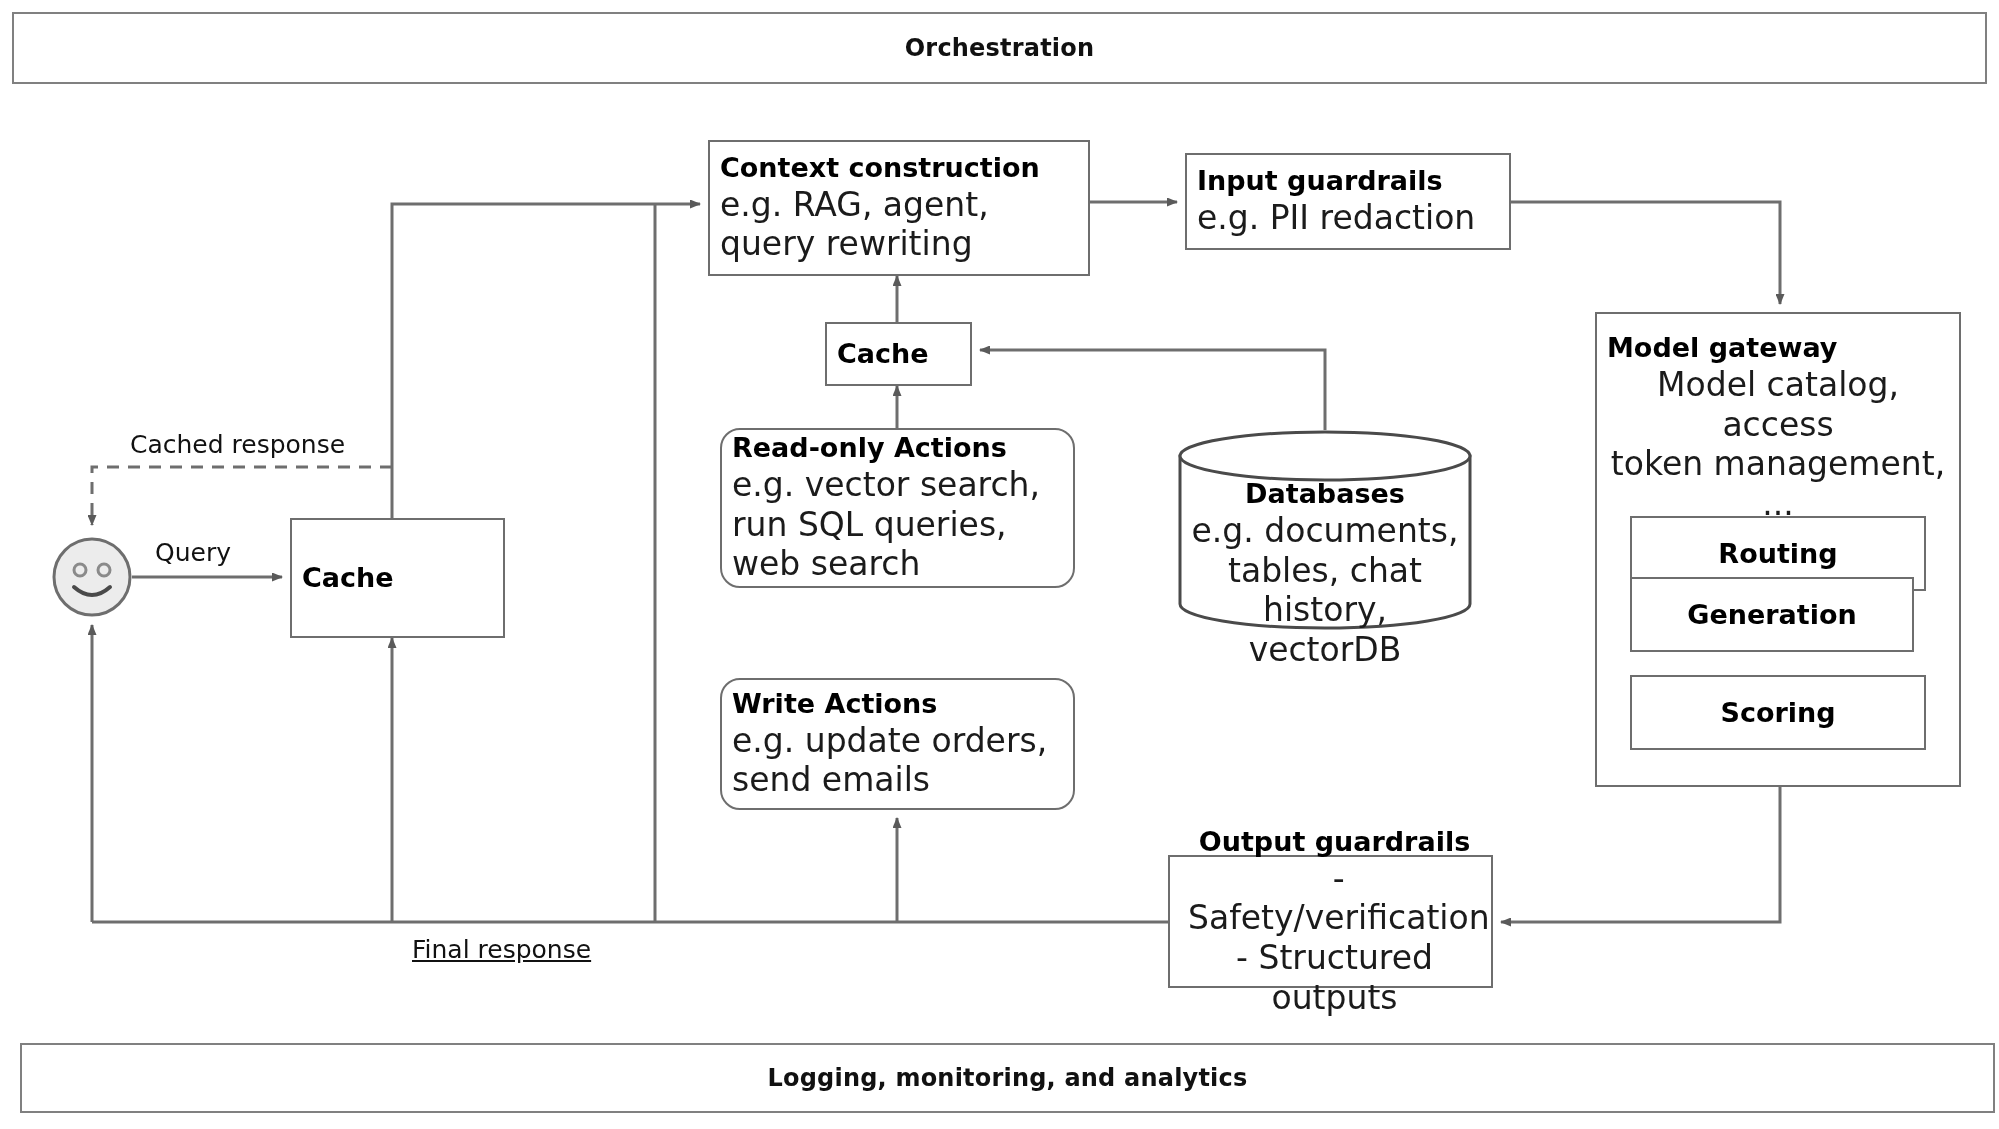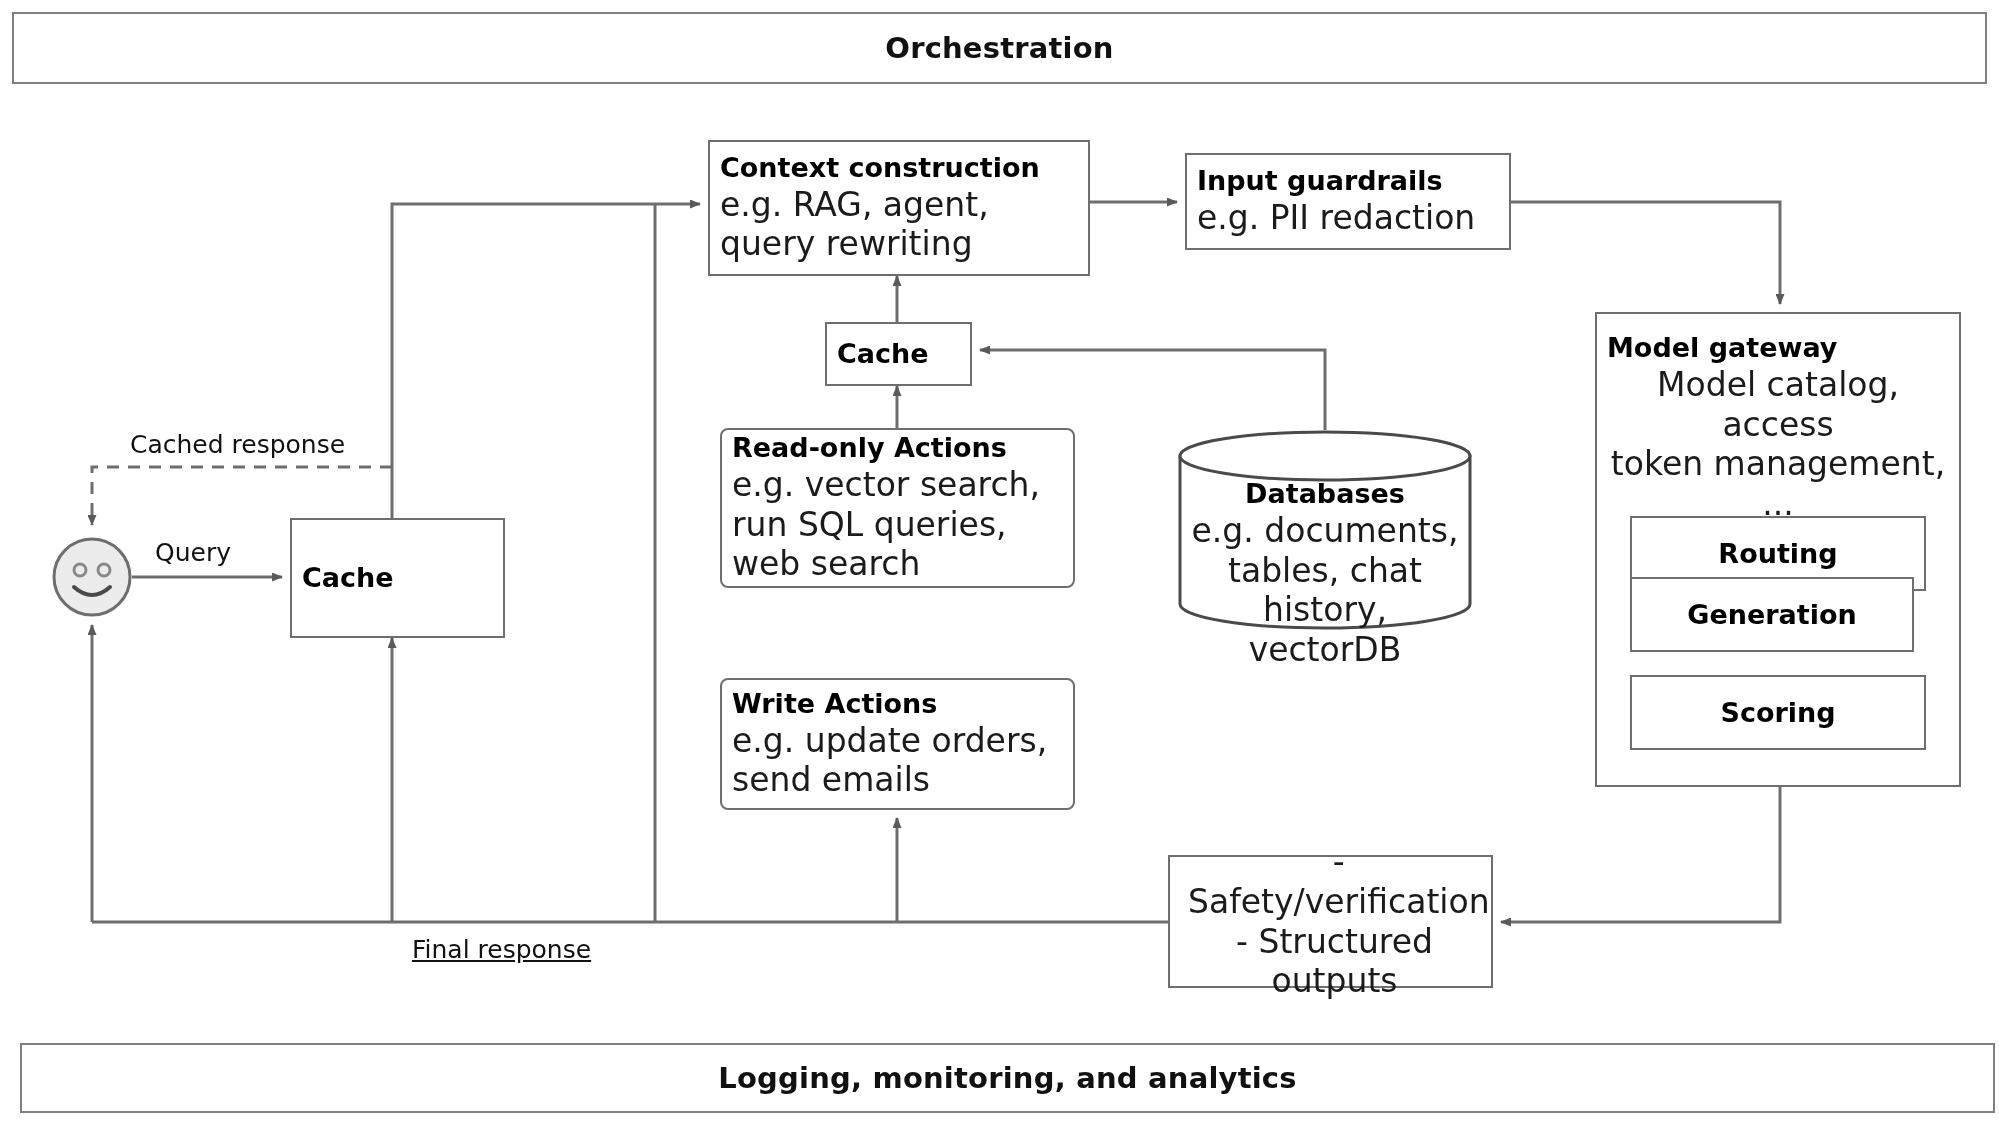--- a/index.html
+++ b/index.html
@@ -23,39 +23,39 @@
   .band {
     position: absolute;
     box-sizing: border-box;
     border: 2px solid #808080;
     background: #ffffff;
     display: flex;
     align-items: center;
     justify-content: center;
   }
   .band .band-label {
-    font-size: 29px;
+    font-size: 24px;
     font-weight: bold;
     letter-spacing: 0.2px;
     color: #111;
   }
 
   .nodebox {
     position: absolute;
     box-sizing: border-box;
     border: 2px solid #6e6e6e;
     background: #ffffff;
     display: flex;
     flex-direction: column;
     align-items: flex-start;
     justify-content: center;
     text-align: center;
     padding: 4px 10px;
   }
-  .nodebox.rounded { border-radius: 8px; }
+  .nodebox.rounded { border-radius: 20px; }
 
   .nb-title {
     font-size: 27px;
     font-weight: bold;
     line-height: 1.22;
     color: #000;
   }
   .nb-sub {
     font-size: 33px;
     font-weight: normal;
@@ -231,20 +231,21 @@
     <span>Routing</span>
   </div>
   <div class="inner-box" style="left:1630px; top:577px; width:284px; height:75px;">
     <span>Generation</span>
   </div>
   <div class="inner-box" style="left:1630px; top:675px; width:296px; height:75px;">
     <span>Scoring</span>
   </div>
 
   <div class="nodebox" style="left:1168px; top:855px; width:325px; height:133px; align-items:flex-start; padding-left:18px;">
+    <div class="nb-title" style="width:100%; text-align:center;">Output guardrails</div>
     <div class="nb-sub">- Safety/verification</div>
     <div class="nb-sub">- Structured outputs</div>
   </div>
 
   <div class="band" style="left:20px; top:1043px; width:1975px; height:70px;">
     <span class="band-label">Logging, monitoring, and analytics</span>
   </div>
 
 </div>
 

